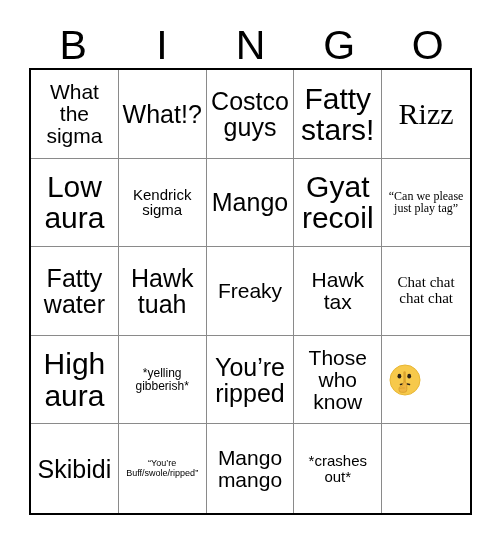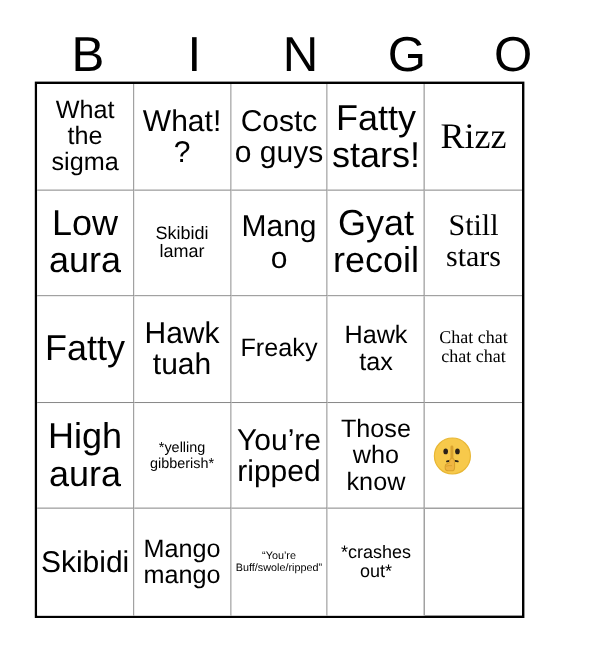--- a/index.html
+++ b/index.html
@@ -43,21 +43,21 @@
     font-weight: 400;
     letter-spacing: 0px;
     color: #000000;
   }
 
   
   .grid {
     position: absolute;
     left: 29px;
     top: 68px;
-    width: 408px;
+    width: 443px;
     height: 447px;
     box-sizing: border-box;
     border: 2px solid #000000;
     display: grid;
     grid-template-columns: repeat(5, 1fr);
     grid-template-rows: repeat(5, 1fr);
     background: #ffffff;
   }
 
   .cell {
@@ -125,34 +125,34 @@
         <span class="cell-text sz-xl">Fatty stars!</span>
       </div>
     <div class="cell">
         <span class="cell-text sz-xl">Rizz</span>
       </div>
 
     <div class="cell">
         <span class="cell-text sz-xl">Low aura</span>
       </div>
     <div class="cell">
-        <span class="cell-text sz-sm">Skibidi lamar</span>
+        <span class="cell-text sz-sm">Kendrick sigma</span>
       </div>
     <div class="cell">
         <span class="cell-text sz-lg">Mango</span>
       </div>
     <div class="cell">
         <span class="cell-text sz-xl">Gyat recoil</span>
       </div>
-
-    <div class="cell">
-        <span class="cell-text sz-lg">Still stars</span>
-      </div>
-    <div class="cell">
-        <span class="cell-text sz-xl">Fatty</span>
+    <div class="cell">
+        <span class="cell-text sz-xs">“Can we please just play tag”</span>
+      </div>
+
+    <div class="cell">
+        <span class="cell-text sz-lg">Fatty water</span>
       </div>
     <div class="cell">
         <span class="cell-text sz-lg">Hawk tuah</span>
       </div>
     <div class="cell">
         <span class="cell-text sz-md">Freaky</span>
       </div>
     <div class="cell">
         <span class="cell-text sz-md">Hawk tax</span>
       </div>
@@ -185,23 +185,23 @@
           <path d="M17.6 25.5 q0 -3.6 2.1 -3.6 q2.1 0 2.1 3.6 l0 4.2 q0 2.6 -2.6 2.6 l-2.6 0 q-2.6 0 -2.6 -2.4 l0 -1.4 q0 -1.6 1.6 -2.0 z" fill="#f0b542" stroke="#d9a22e" stroke-width="0.9" stroke-linejoin="round"></path>
           <path d="M15.0 28.4 q2.4 -0.7 4.4 -0.4" stroke="#d9a22e" stroke-width="0.8" fill="none" stroke-linecap="round"></path>
         </svg>
       </span>
       <span class="cell-text sz-md"></span>
     </div>
     <div class="cell">
         <span class="cell-text sz-lg">Skibidi</span>
       </div>
     <div class="cell">
+        <span class="cell-text sz-xxs">“You’re Buff/swole/ripped”</span>
+      </div>
+    <div class="cell">
         <span class="cell-text sz-md">Mango mango</span>
-      </div>
-    <div class="cell">
-        <span class="cell-text sz-xxs">“You’re Buff/swole/ripped”</span>
       </div>
     <div class="cell">
         <span class="cell-text sz-sm">*crashes out*</span>
       </div>
 
   </div>
 </div>
 
 </body></html>

